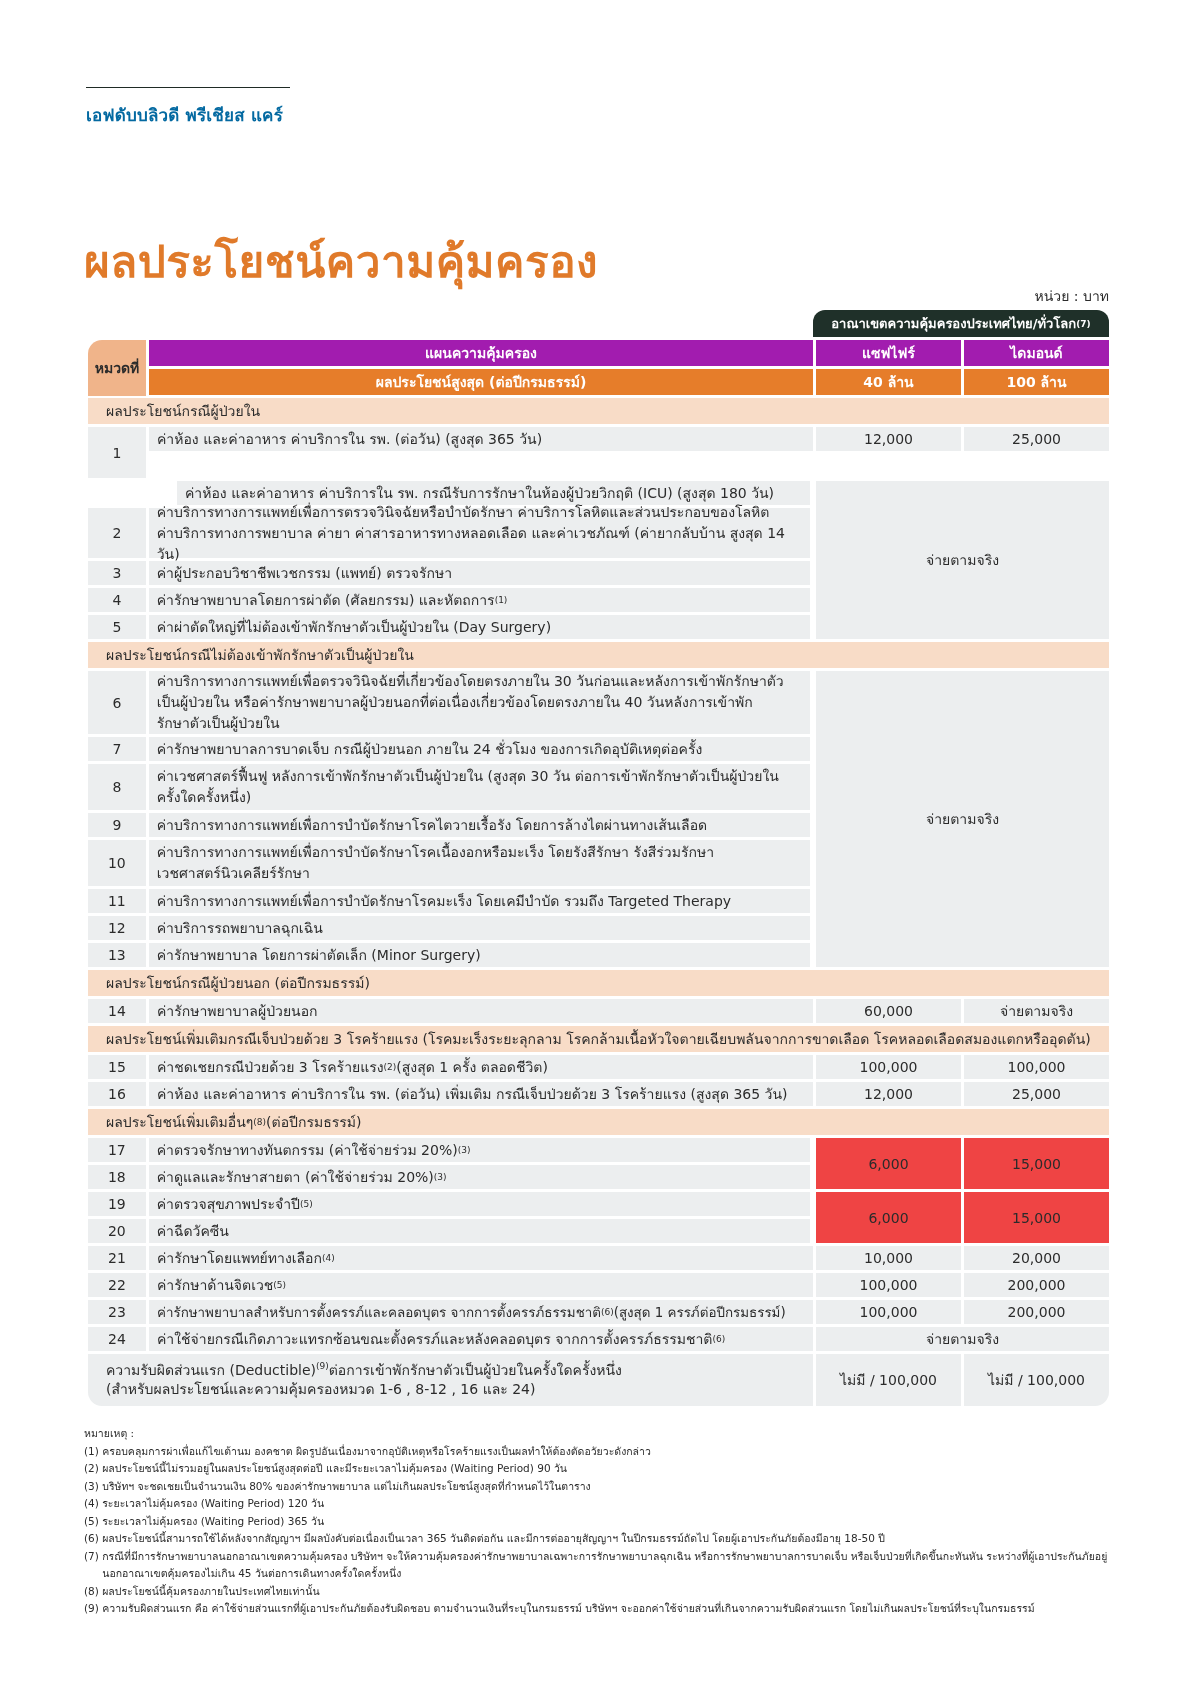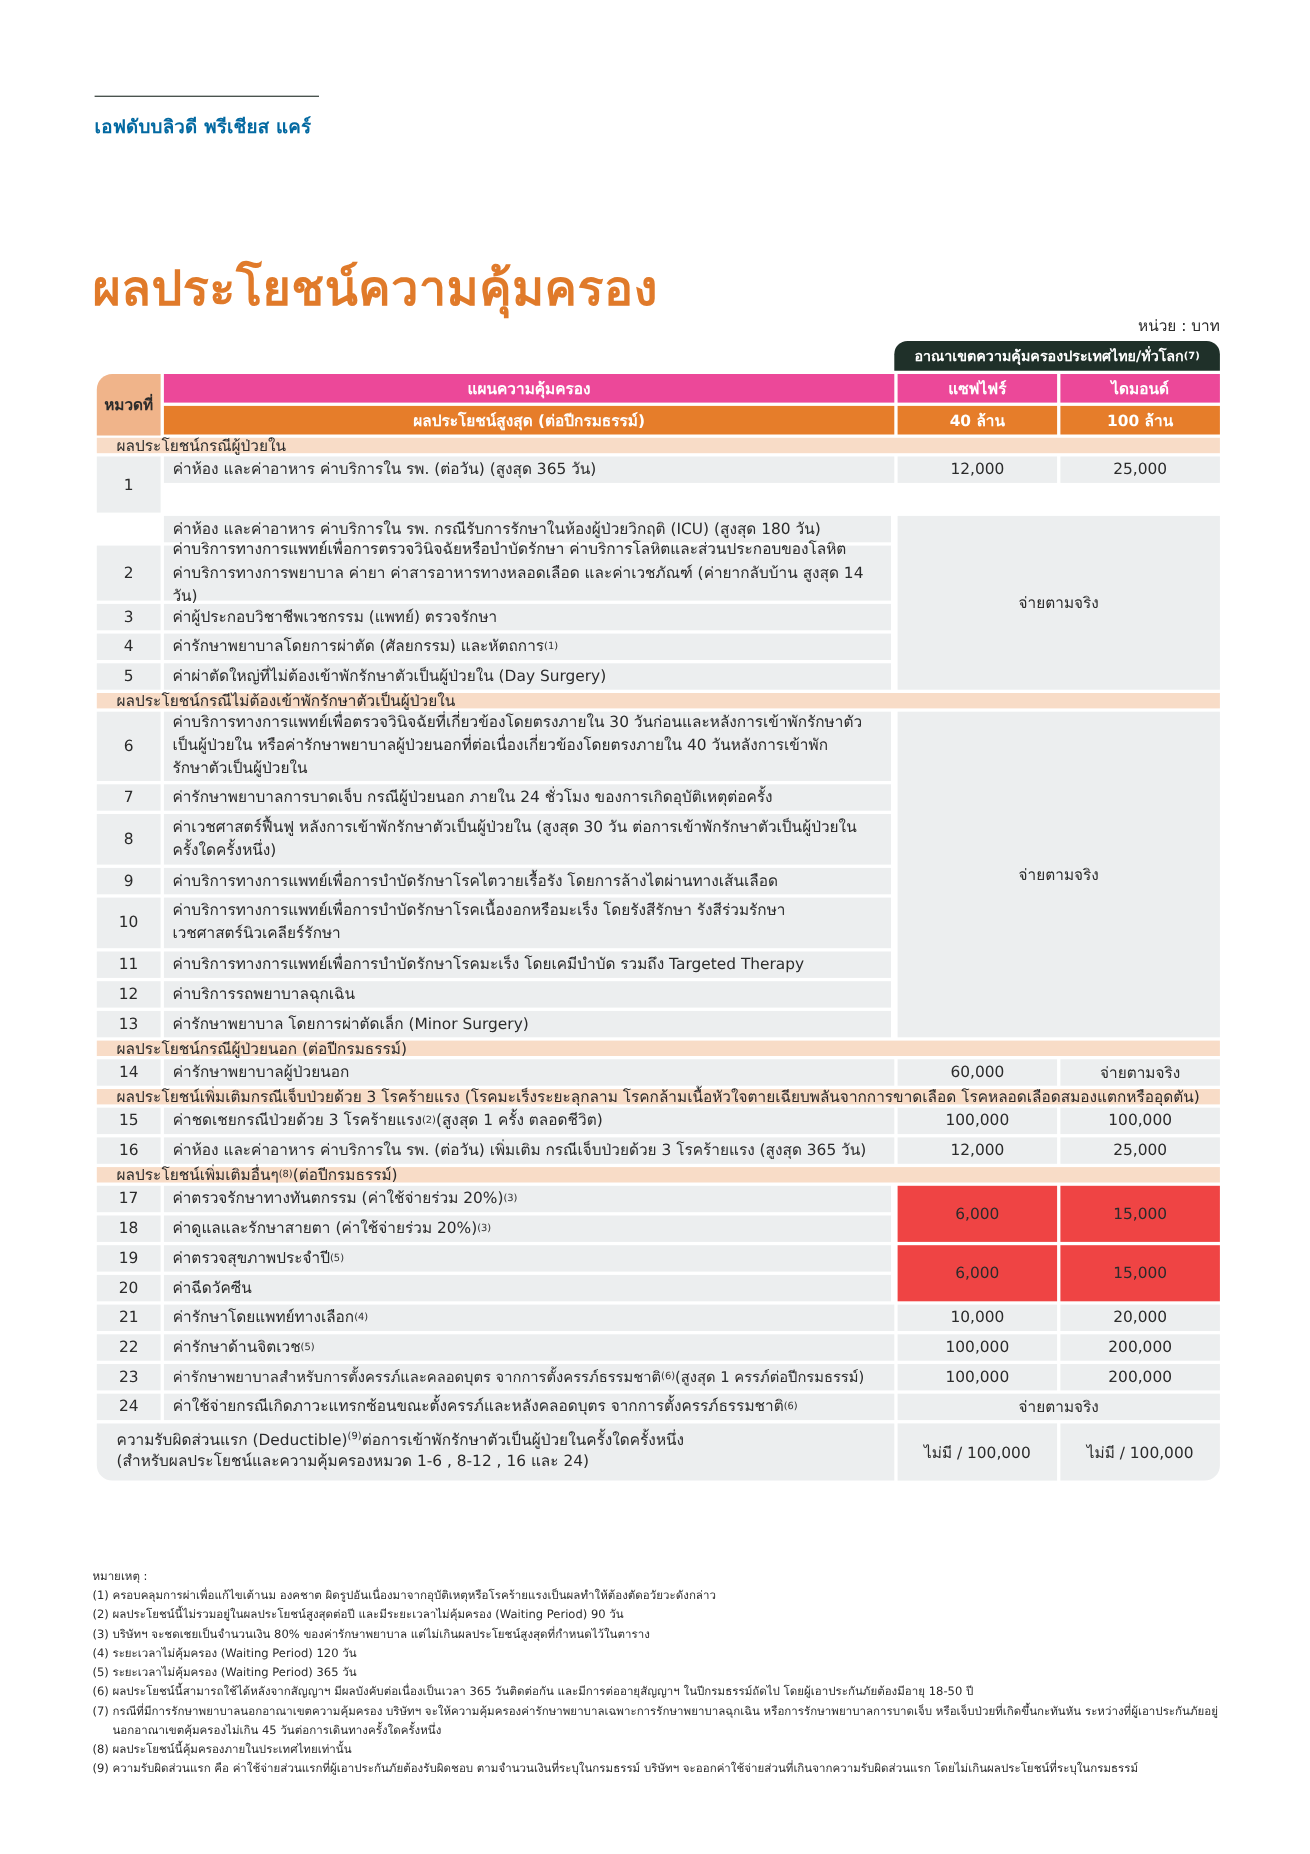--- a/index.html
+++ b/index.html
@@ -16,27 +16,27 @@
   .c-desc { width: 664px; padding-left: 8px; margin-right: 3px; line-height: 21px; }
   .c-v1 { width: 145px; justify-content: center; margin-right: 3px; }
   .c-v2 { width: 145px; justify-content: center; }
   .sup { font-size: 9px; vertical-align: super; line-height: 0; }
 
   .jur { margin-left: 725px; width: 296px; height: 27px; background: #1f3029; color: #fff; font-weight: bold; font-size: 13px; display: flex; align-items: center; justify-content: center; border-radius: 12px 12px 0 0; margin-bottom: 3px; }
   .hdr { display: flex; }
   .hdr-cat { width: 58px; height: 56px; background: #f0b48a; border-radius: 14px 0 0 0; margin-right: 3px; display: flex; align-items: center; justify-content: center; font-weight: bold; font-size: 14px; color: #2b2b2b; }
   .hdr-main { flex: 1; }
   .hdr-line { display: flex; height: 26px; margin-bottom: 3px; }
-  .dark { background: #ec4899; color: #fff; font-weight: bold; font-size: 14px; display: flex; align-items: center; justify-content: center; }
+  .dark { background: #a21caf; color: #fff; font-weight: bold; font-size: 14px; display: flex; align-items: center; justify-content: center; }
   .orange { background: #e67d2a; color: #fff; font-weight: bold; font-size: 14px; display: flex; align-items: center; justify-content: center; }
   .h-desc { width: 664px; margin-right: 3px; }
   .h-v1 { width: 145px; margin-right: 3px; }
   .h-v2 { width: 145px; }
 
-  .section { background: #f8dcc7; height: 14px; font-size: 14px; display: flex; align-items: center; padding-left: 18px; margin-bottom: 3px; color: #2b2b2b; }
+  .section { background: #f8dcc7; height: 26px; font-size: 14px; display: flex; align-items: center; padding-left: 18px; margin-bottom: 3px; color: #2b2b2b; }
 
   .group { display: flex; margin-bottom: 3px; }
   .group .left { width: 725px; margin-right: 3px; }
   .group .left .row:last-child { margin-bottom: 0; }
   .group .right { flex: 1; background: #eceeef; display: flex; align-items: center; justify-content: center; font-size: 14px; }
   .group .right2 { flex: 1; display: flex; }
   .group .right2 .rv { background: #ef4444; width: 145px; display: flex; align-items: center; justify-content: center; font-size: 14px; }
   .group .right2 .rv:first-child { margin-right: 3px; }
 
   .nest { display: flex; margin-bottom: 3px; }
@@ -92,21 +92,21 @@
         <div class="cell c-desc" style="height:24px;margin-bottom:3px;width:664px;">ค่าห้อง และค่าอาหาร ค่าบริการใน รพ. (ต่อวัน) (สูงสุด 365 วัน)</div>
       </div>
       <div class="cell c-v1" style="height:24px;">12,000</div>
       <div class="cell c-v2" style="height:24px;">25,000</div>
     </div>
   </div>
 
   <div class="group" style="margin-top:-27px;">
     <div class="left" style="padding-top:27px;">
       <div class="row" style="margin-left:61px;">
-        <div class="cell c-desc" style="height:24px;">ค่าห้อง และค่าอาหาร ค่าบริการใน รพ. กรณีรับการรักษาในห้องผู้ป่วยวิกฤติ (ICU) (สูงสุด 180 วัน)</div>
+        <div class="cell c-desc" style="height:24px;margin-left:28px;">ค่าห้อง และค่าอาหาร ค่าบริการใน รพ. กรณีรับการรักษาในห้องผู้ป่วยวิกฤติ (ICU) (สูงสุด 180 วัน)</div>
       </div>
       <div class="row">
         <div class="cell c-no" style="height:50px;">2</div>
         <div class="cell c-desc" style="height:50px;flex-direction:column;align-items:flex-start;justify-content:center;">
           <span>ค่าบริการทางการแพทย์เพื่อการตรวจวินิจฉัยหรือบำบัดรักษา ค่าบริการโลหิตและส่วนประกอบของโลหิต</span>
           <span>ค่าบริการทางการพยาบาล  ค่ายา ค่าสารอาหารทางหลอดเลือด และค่าเวชภัณฑ์ (ค่ายากลับบ้าน สูงสุด 14 วัน)</span>
         </div>
       </div>
       <div class="row">
         <div class="cell c-no" style="height:24px;">3</div>

